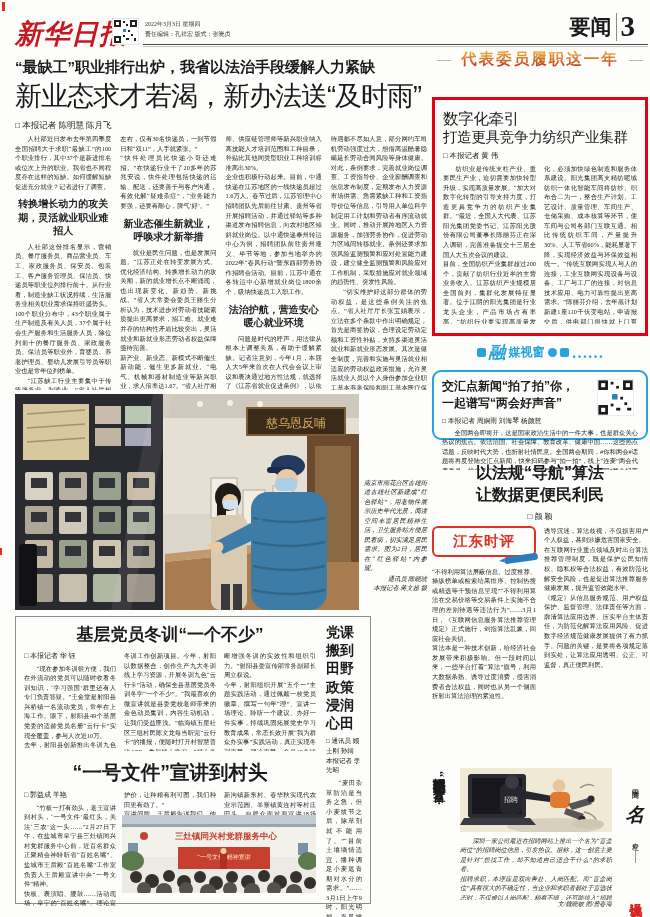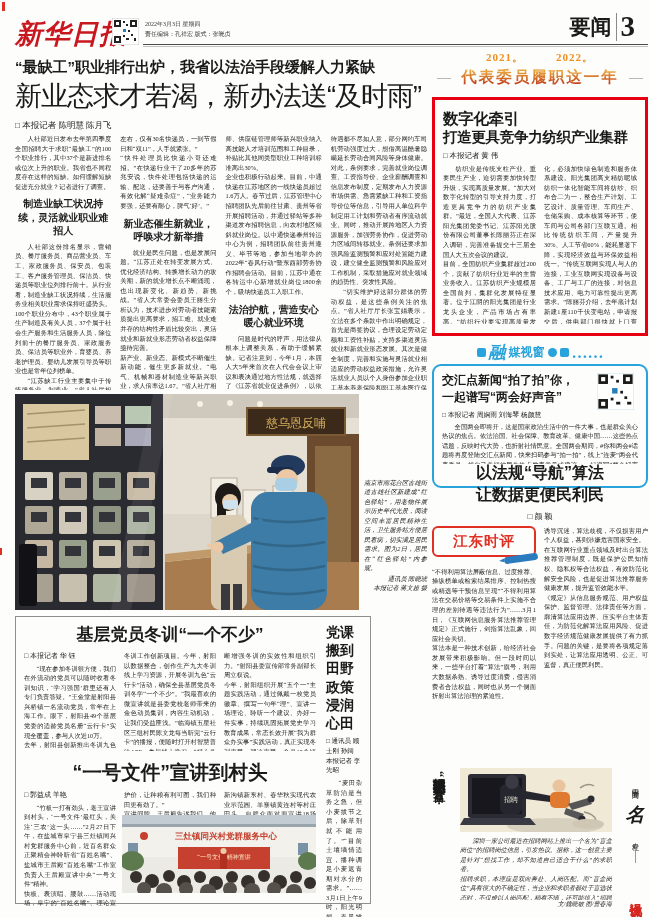--- a/index.html
+++ b/index.html
@@ -39,21 +39,21 @@
   .h-dk{font-size:14px;font-weight:bold;line-height:1.3}
   .c3{display:flex;gap:8px;overflow:hidden}
   .c3>div{flex:1}
   
   .years{font-size:11px;font-weight:bold;color:#ef8f1f;letter-spacing:1px}
   .calli{font-weight:bold;font-size:15.5px;letter-spacing:2px;color:#c05a20;
     background:linear-gradient(180deg,#e8a33c 20%,#c2441c 90%);-webkit-background-clip:text;background-clip:text;-webkit-text-fill-color:transparent}
   .dashline{display:inline-block;width:14px;height:1px;background:#b9b9b9;vertical-align:middle}
   .redbox{border:3px solid #e60012;padding:7px 8px}
   .db-label{font-size:11px;font-weight:bold}
-  .db-h{font-size:15.5px;font-weight:bold;line-height:1.25;letter-spacing:-.3px}
+  .db-h{font-size:15.5px;font-weight:normal;line-height:1.25;letter-spacing:-.3px}
   .twocol{display:flex;gap:8px;overflow:hidden}
   .twocol>div{flex:1}
   .rm-head{display:flex;align-items:center;gap:3px;color:#29a3dc}
   .rm-big{font-size:17px;font-weight:bold;font-style:italic}
   .rm-rest{font-size:12px;font-weight:bold}
   .rm-ico{display:inline-block;width:9px;height:9px;border-radius:2px;background:#29a3dc}
   .rm-box{border:2px solid #29a3dc;border-radius:9px;padding:6px 8px}
   .rm-title{font-size:12px;font-weight:bold;line-height:1.45}
   .sp-h{font-size:16px;font-weight:bold;text-align:center;line-height:1.4}
   .sp-logo{border:2px solid #e03024;border-radius:6px;color:#e03024;font-weight:bold;font-size:14.5px;
@@ -106,21 +106,21 @@
     <span class="secdiv"></span>
     <span class="secno">3</span>
   </div>
 
   <div class="abs kicker sans" style="left:15px;top:58px;width:412px">“最缺工”职业排行出炉，我省以法治手段缓解人力紧缺</div>
   <div class="abs mhead sans" style="left:15px;top:78px;width:412px">新业态求才若渴，新办法送“及时雨”</div>
   <div class="abs byl" style="left:15px;top:120px">□ 本报记者 陈明慧 陈月飞</div>
   <div class="abs mcols" style="left:15px;top:134px;width:412px">
     <div class="mcol bt">
       <p class="pre">人社部近日发布去年第四季度全国招聘大于求职“最缺工”的100个职业排行，其中37个是新进排名或位次上升的职业。我省也不同程度存在这样的短缺。如何缓解短缺促进充分就业？记者进行了调查。</p>
-      <div class="msub">制造业缺工状况持续，灵活就业职业难招人</div>
+      <div class="msub">转换增长动力的攻关期，灵活就业职业难招人</div>
       <p class="pre">人社部这份排名显示，营销员、餐厅服务员、商品营业员、车工、家政服务员、保安员、包装工、客户服务管理员、保洁员、快递员等职业位列排行前十。从行业看，制造业缺工状况持续，生活服务业相关职业需求保持旺盛势头。100个职业分布中，43个职业属于生产制造及有关人员，37个属于社会生产服务和生活服务人员，除位列前十的餐厅服务员、家政服务员、保洁员等职业外，育婴员、养老护理员、婴幼儿发展引导员等职业也是常年位列榜单。</p>
       <p class="pre">“江苏缺工行业主要集中于传统服务业、制造业。”省人社厅相关负责人分析认为，服务业门槛低、人员流动性大造成企业招工需求加大，而传统制造业对青壮年劳动力的吸引力不够强，存在短期内招工难等问题。
 从排名情况看，快递员、网约配送员、快件处理员等新经济新商业模式催生的职业，人才缺口居高不下，“两三</p>
     </div>
     <div class="mcol bt">
       <p class="pre" style="text-indent:0">左右，仅有30名快递员，一到节假日和“双11”，人手就紧张。”
 “快件处理员比快递小哥还难招。”在快递行业干了20多年的苏兆安说，快件处理包括快递的运输、配送，还要善于与客户沟通，有效化解“疑难杂症”，“业务能力要强，还要有耐心，脾气‘好’。”</p>
       <div class="msub">新业态催生新就业，呼唤求才新举措</div>
       <p class="pre">就业是民生问题，也是发展问题。“江苏正处在转变发展方式、优化经济结构、转换增长动力的攻关期，新的就业增长点不断涌现，也出现新变化、新趋势、新挑战。”省人大常委会委员王丽生分析认为，技术进步对劳动者技能素质提出更高要求，招工难、就业难并存的结构性矛盾比较突出，灵活就业和新就业形态劳动者权益保障亟待完善。
 新产业、新业态、新模式不断催生新动能，催生更多新就业。“电气、机械和器材制造业等新兴职业，求人倍率达1.67。”省人社厅相关负责人说，为了解决新形态下劳动力供需矛盾，省人社厅编发《江苏省“十四五”技能人才发展规划》《江苏省“十四五”技工教育发展规划》，促进人才链与创新链、产业链、价值链高效对接，培育新职业人才供给速度能够适应市场需求的不断提速。</p>
@@ -313,24 +313,20 @@
 今年中央“一号文件”发布后，王集镇党委、政府结合当前春耕备耕生产实际，将冬训课堂搬到田间地头，围绕贯彻落实中央“一号文件”精神，全面推进乡村振兴，采用田间授课、现场学习等方式，组织农技人员深入田间，为群众讲政策、解难题，开展技术指导。
 “微党课”先在小麦田间进行，随后移到大蒜种植基地，最后又走进梨园。赵集村党总支书记魏国民介绍，该村种植小麦2000亩、大蒜300多亩、梨树600亩。农技人员上门，给庄稼人送来了及时雨，“为今年丰产丰收打下坚实基础。”</p>
         </div>
       </div>
     </div>
   </div>
   <div class="abs" style="left:128px;top:908px" data-dots=""></div>
   <div class="abs" style="left:338px;top:908px" data-dots=""></div>
 
   <div class="abs" style="left:432px;top:47px;width:216px;text-align:center">
-    <div>
-      <span class="years" style="margin-right:28px">2021。</span>
-      <span class="years">2022。</span>
-    </div>
     <div style="margin-top:2px">
       <span class="dashline"></span>
       <span class="calli" style="margin:0 6px">代表委员履职这一年</span>
       <span class="dashline"></span>
     </div>
   </div>
 
   <div class="abs redbox" style="left:432px;top:97px;width:216px;height:239px">
     <div class="db-h sans" style="margin-top:2px">数字化牵引</div>
     <div class="db-h sans" style="font-size:14.5px">打造更具竞争力纺织产业集群</div>
@@ -350,21 +346,21 @@
 
   <div class="abs" style="left:432px;top:341px;width:216px">
     <div class="rm-head" style="justify-content:center">
       <span class="rm-ico"></span>
       <span class="rm-big">融</span>
       <span class="rm-rest">媒视窗</span>
       <span class="rm-ico" style="border-radius:50%"></span>
       <span class="rm-ico"></span>
       <span style="font-weight:bold">……</span>
     </div>
-    <div class="rm-box" style="margin-top:0;height:124px">
+    <div class="rm-box" style="margin-top:6px;height:70px">
       <svg class="abs" style="right:14px;margin-top:1px" width="37" height="37" viewBox="0 0 27 27">
         <rect width="27" height="27" fill="#fff" stroke="#9cd" stroke-width=".4"></rect>
         <rect x="1" y="1" width="7" height="7" fill="#1a1a1a"></rect>
           <rect x="3" y="3" width="3" height="3" fill="#fff"></rect>
         <rect x="19" y="1" width="7" height="7" fill="#1a1a1a"></rect>
           <rect x="21" y="3" width="3" height="3" fill="#fff"></rect>
         <rect x="1" y="19" width="7" height="7" fill="#1a1a1a"></rect>
           <rect x="3" y="21" width="3" height="3" fill="#fff"></rect>
         <rect x="10" y="2" width="2" height="2" fill="#1a1a1a"></rect>
           <rect x="14" y="5" width="2" height="2" fill="#1a1a1a"></rect>

